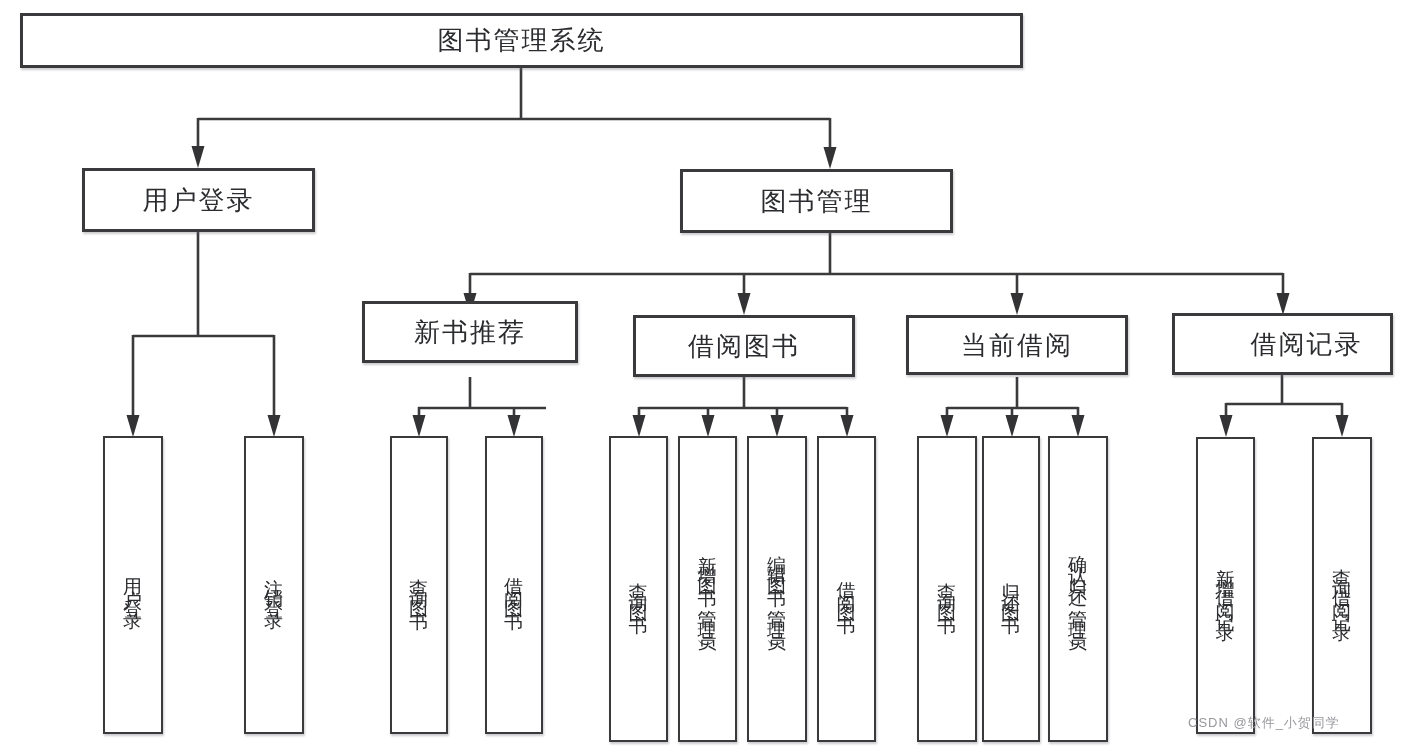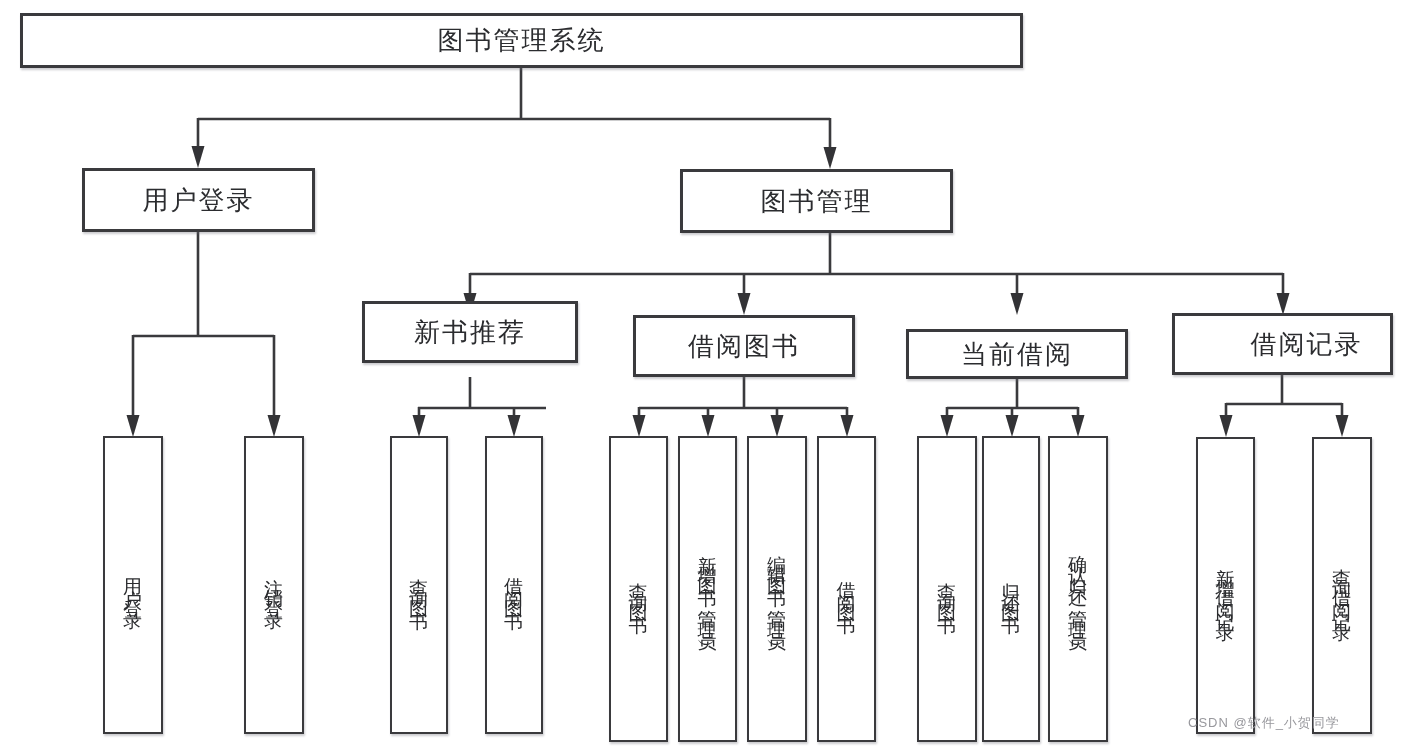--- a/index.html
+++ b/index.html
@@ -108,21 +108,21 @@
     </g>
   </svg>
 
   <div class="node hbox" style="left:20px; top:13px; width:1003px; height:55px;">图书管理系统</div>
 
   <div class="node hbox" style="left:82px; top:168px; width:233px; height:64px;">用户登录</div>
   <div class="node hbox" style="left:680px; top:169px; width:273px; height:64px;">图书管理</div>
 
   <div class="node hbox" style="left:362px; top:301px; width:216px; height:62px;">新书推荐</div>
   <div class="node hbox" style="left:633px; top:315px; width:222px; height:62px;">借阅图书</div>
-  <div class="node hbox" style="left:906px; top:315px; width:222px; height:50px;margin-top:14px;">当前借阅</div>
+  <div class="node hbox" style="left:906px; top:315px; width:222px; height:60px;">当前借阅</div>
   <div class="node hbox" style="left:1172px; top:313px; width:221px; height:62px;padding-left:48px;">借阅记录</div>
 
   <div class="node leaf" style="left:103px; top:436px; width:60px; height:298px;">用户登录</div>
   <div class="node leaf" style="left:244px; top:436px; width:60px; height:298px;">注销登录</div>
 
   <div class="node leaf" style="left:390px; top:436px; width:58px; height:298px;">查询图书</div>
   <div class="node leaf" style="left:485px; top:436px; width:58px; height:298px;">借阅图书</div>
 
   <div class="node leaf" style="left:609px; top:436px; width:59px; height:306px;">查询图书</div>
   <div class="node leaf" style="left:678px; top:436px; width:59px; height:306px;">新增图书（管理员）</div>

